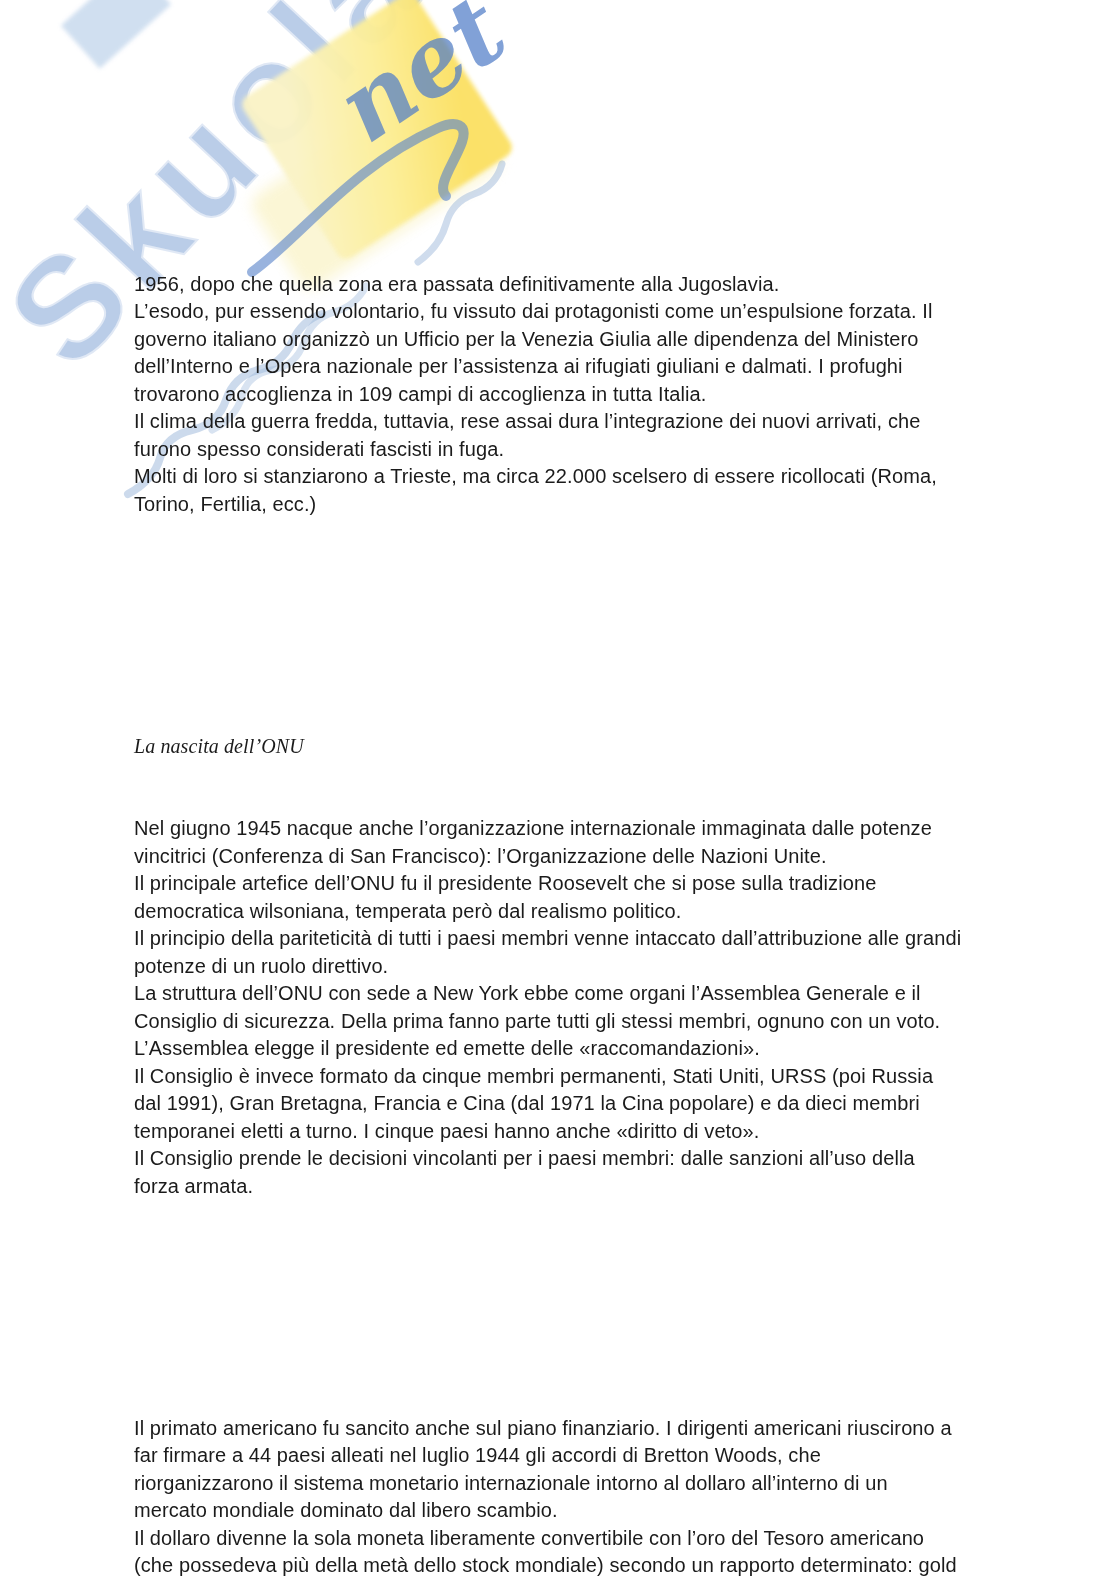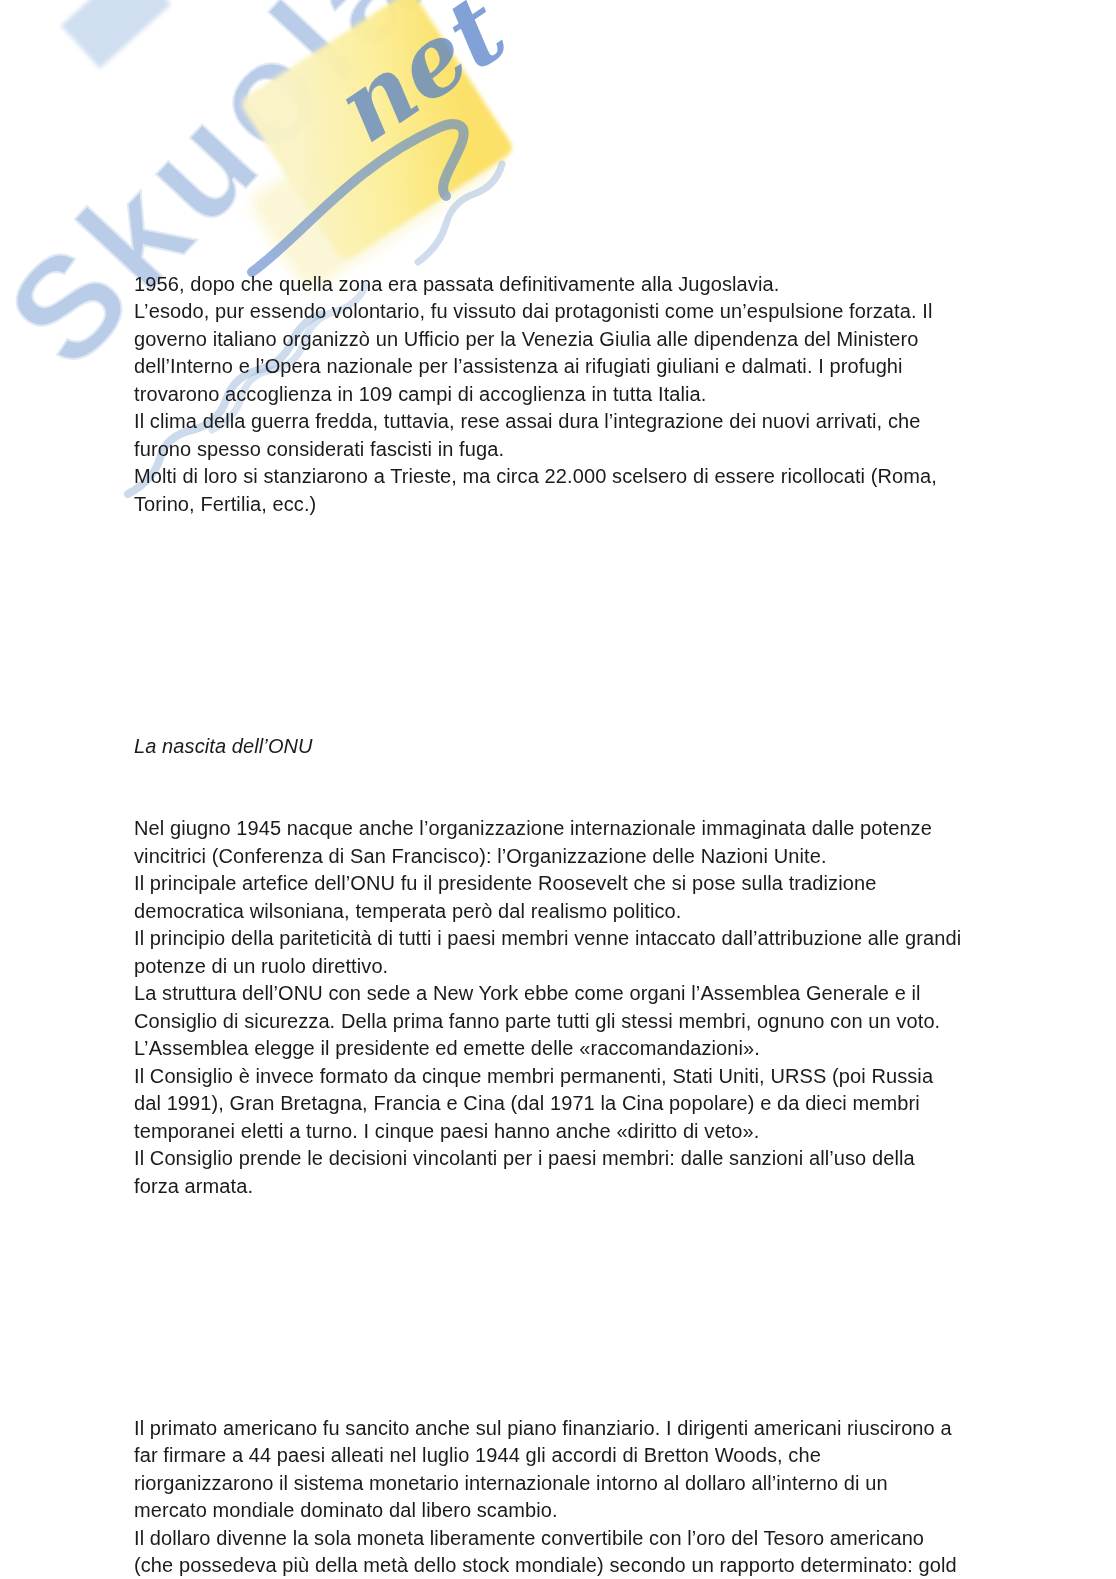--- a/index.html
+++ b/index.html
@@ -67,21 +67,21 @@
   .content {
     position: absolute; left: 134px; top: 133px; right: 0;
     z-index: 2;
     font-size: 20px;
     line-height: 27.5px;
     white-space: pre;
     letter-spacing: 0.1px;
   }
   .section { margin: 0 12px 22px 0; }
   .section:last-child { margin-bottom: 0; }
-  .heading { font-style: italic; }
+  .heading { font-style: italic; font-family: Liberation Serif, serif; }
 </style>
 </head>
 <body>
 
 <div class="watermark">
   <div class="wm-sliver"></div>
   <div class="wm-skuola">Skuola</div>
   <div class="wm-yellow-pale"></div>
   <div class="wm-yellow"></div>
   <svg class="wm-script" width="1116" height="1579" viewBox="0 0 1116 1579">

